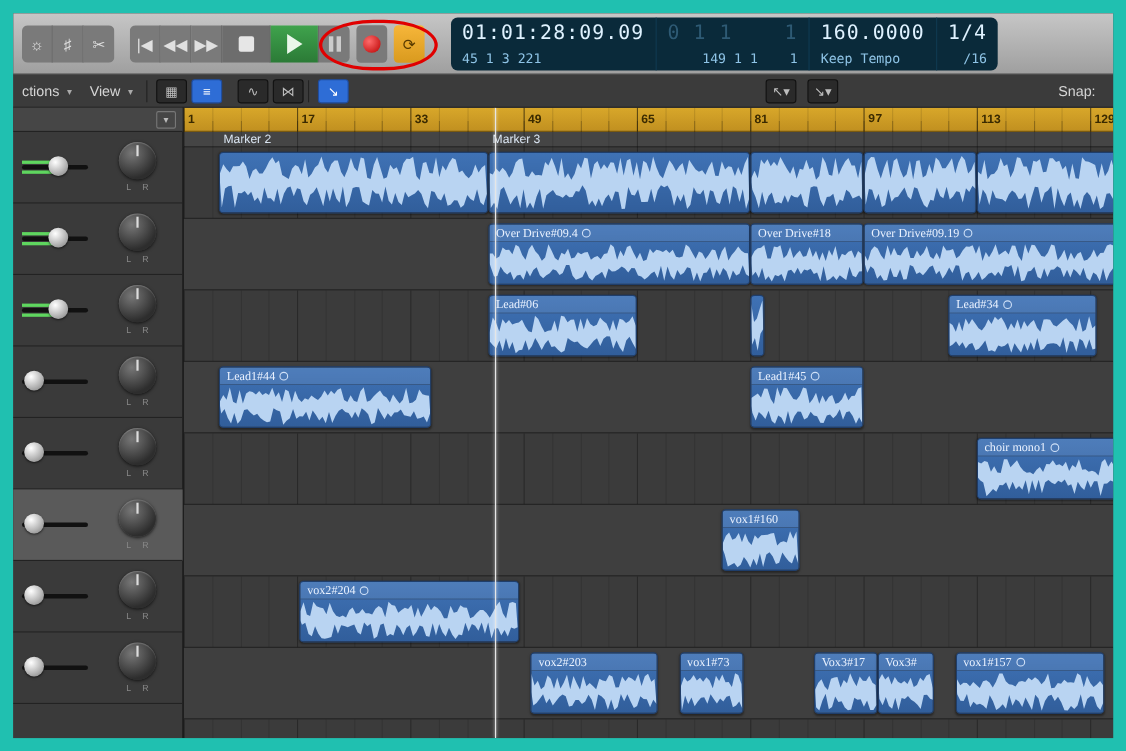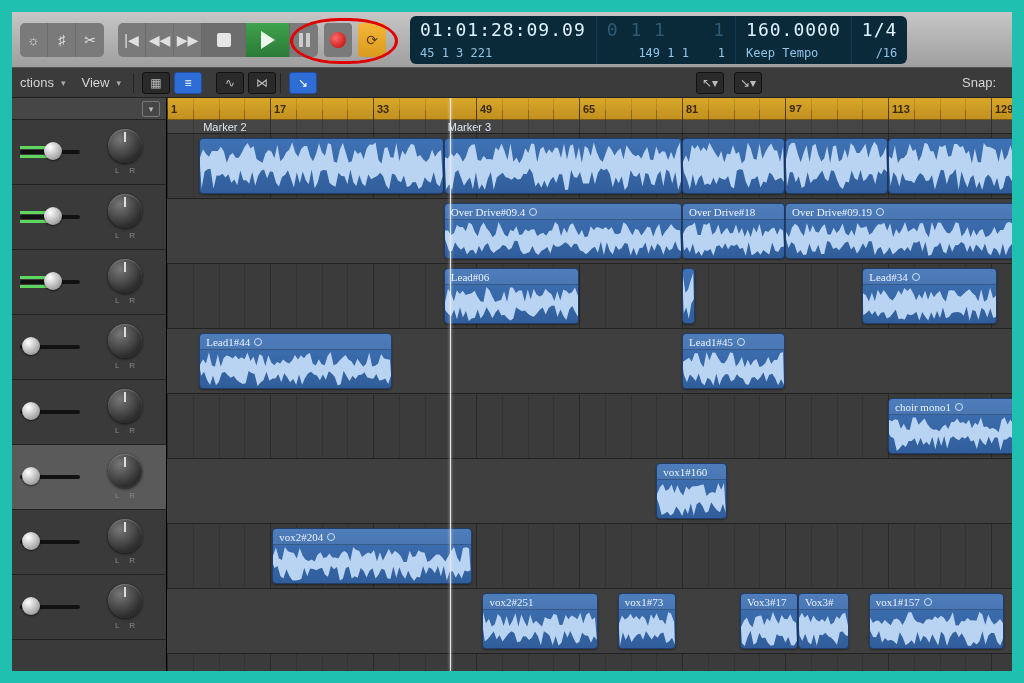--- a/index.html
+++ b/index.html
@@ -516,21 +516,21 @@
               <div class="wave" style="top:16px">
                 <svg class="wavesvg" viewBox="0 0 199.5625 41" preserveAspectRatio="none">
                   <path d="M0 20.5 L0 11.672209201190203 L3 2.7728818951705207 L6 14.604783703364614 L9 16.247927443350882 L12 2.1929040970473785 L15 6.675886701762417 L18 7.7443735408560315 L21 8.532119707026778 L24 14.491777981231401 L27 3.1032842755779377 L30 11.635216296635386 L33 16.04319958800641 L36 17.174523689631496 L39 15.665669260700387 L42 17.715228198672463 L45 10.500344930189973 L48 7.906027466239413 L51 14.00656282902266 L54 13.271012130922408 L57 9.28718036163882 L60 13.410368963149462 L63 13.433932936598762 L66 14.648364385442893 L69 9.03076379034104 L72 6.444554360265506 L75 8.499180819409474 L78 17.436514534218357 L81 2.2068397802700837 L84 5.430036621652553 L87 6.207647745479516 L90 13.073378805218585 L93 10.350346303501945 L96 8.031701991302358 L99 9.413361638818952 L102 5.450813458457315 L105 17.634401235980775 L108 7.763123369192034 L111 16.819037079423207 L114 10.914614785992217 L117 4.080809109636071 L120 10.591813687342642 L123 6.370821927214465 L126 8.44875898374914 L129 11.981074616617073 L132 18.333972533760587 L135 18.28456420233463 L138 6.096415655756466 L141 13.054375600823986 L144 12.049232776379034 L147 5.59853170061799 L150 7.749441062027925 L153 8.079083314259558 L156 18.461674067292286 L159 16.831199130235753 L162 13.1483781185626 L165 10.287509040970473 L168 10.328302586404211 L171 13.323460975051496 L174 17.88245639734493 L177 12.15539734493019 L180 6.070571297779811 L183 2.0806585030899534 L186 13.3895921263447 L189 18.6124328221561 L192 3.353366445410849 L195 2.5620730144197736 L198 3.5616415655756484 L199.5625 27.168266651407645 L196.5625 28.70448569466697 L193.5625 27.529580910963606 L190.5625 36.25559899290455 L187.5625 29.954389791714352 L184.5625 35.345978942549785 L181.5625 28.24815541313802 L178.5625 28.472899977111467 L175.5625 38.27019203479057 L172.5625 22.544406958113985 L169.5625 33.58830922407874 L166.5625 22.652345159075303 L163.5625 30.58073540856031 L160.5625 25.845390249485007 L157.5625 24.090761043717098 L154.5625 31.507331654840925 L151.5625 22.712902037079424 L148.5625 35.13010254062715 L145.5625 34.26330304417487 L142.5625 38.69206317235066 L139.5625 34.644887388418404 L136.5625 27.825777523460744 L133.5625 36.344027237354084 L130.5625 32.01205676356145 L127.5625 24.085186770428017 L124.5625 35.32672236209659 L121.5625 23.32759235523003 L118.5625 36.63464957656214 L115.5625 35.91987571526665 L112.5625 26.757544060425726 L109.5625 25.57047722590982 L106.5625 32.062731975280386 L103.5625 36.160076218814375 L100.5625 25.209923094529643 L97.5625 27.764713893339437 L94.5625 35.1610144197757 L91.5625 28.178730373083084 L88.5625 24.716346532387274 L85.5625 35.35890112153811 L82.5625 33.735013962005034 L79.5625 36.10534699015793 L76.5625 23.46061478599222 L73.5625 24.742444266422524 L70.5625 36.346814373998626 L67.5625 38.40498809796292 L64.5625 23.777841611352713 L61.5625 26.271822156099795 L58.5625 22.499306019684138 L55.5625 34.299282444495304 L52.5625 32.15445410849165 L49.5625 24.63906683451591 L46.5625 25.662452735179677 L43.5625 27.161172121766995 L40.5625 26.017685969329364 L37.5625 25.29277706569009 L34.5625 33.64177157244221 L31.5625 24.514912565804533 L28.5625 36.761844357976656 L25.5625 37.83286495765621 L22.5625 38.39409292744335 L19.5625 38.03607255664912 L16.5625 33.511536278324556 L13.5625 26.194795834287024 L10.5625 36.027560540169375 L7.5625 33.73577409018082 L4.5625 22.75318883039597 L1.5625 24.88636186770428 Z"></path>
                 </svg>
               </div>
             </div>
           </div>
           <div class="lane" style="top: 491px; position: absolute; left: 0px; right: 0px;">
             <div class="region" style="left: 315.438px; width: 115.875px;">
               <div class="hdr">
-                <span>vox2#251</span>
+                <span>vox2#203</span>
               </div>
               <div class="wave" style="top:16px">
                 <svg class="wavesvg" viewBox="0 0 115.875 41" preserveAspectRatio="none">
                   <path d="M0 20.5 L0 2.3679869535362776 L3 14.270834058136874 L6 9.571468299382007 L9 17.884483405813686 L12 15.29523346303502 L15 4.337479056992446 L18 7.57182444495308 L21 17.315907530327305 L24 6.347004577706569 L27 17.22013138017853 L30 11.588341725795377 L33 3.6285328450446315 L36 17.81480498970016 L39 4.91923048752575 L42 12.021108033875027 L45 18.076035706111238 L48 4.812559166857405 L51 14.915422751201646 L54 11.724151293202105 L57 14.734512245365073 L60 17.93439848935683 L63 7.511774319066149 L66 9.400186083772029 L69 9.949758754863813 L72 3.9916207370107593 L75 5.281051499198902 L78 16.205867017624172 L81 15.916258182650491 L84 5.275730601968414 L87 10.039453879606315 L90 5.936028610666053 L93 7.4666733806362995 L96 10.1111593041886 L99 2.846614328221559 L102 14.655205539024948 L105 5.098113984893569 L108 2.6710247196154704 L111 10.426612497138931 L114 7.855605630579079 L115.875 32.44887708857862 L112.875 28.207108491645684 L109.875 35.4635454337377 L106.875 27.700863126573587 L103.875 27.585070267795835 L100.875 24.65274914168002 L97.875 34.40240650034333 L94.875 36.21936621652552 L91.875 29.87254932478828 L88.875 22.73621263447013 L85.875 29.725084458686197 L82.875 22.63536896314946 L79.875 35.41945799954223 L76.875 38.28438109407187 L73.875 27.918006408789196 L70.875 38.06191691462577 L67.875 27.880000000000003 L64.875 24.854436484321354 L61.875 23.013659418631267 L58.875 38.131848706797896 L55.875 28.270199130235753 L52.875 23.181140993362327 L49.875 29.801097276264592 L46.875 32.445076447699705 L43.875 28.546885786221104 L40.875 28.334810025177386 L37.875 34.01018036163882 L34.875 34.752825589379725 L31.875 24.81820370794232 L28.875 22.931818951705196 L25.875 25.52208239871824 L22.875 29.747128175783935 L19.875 33.94886335545891 L16.875 26.95036324101625 L13.875 31.579797207598993 L10.875 22.876582970931562 L7.875 27.13912840466926 L4.875 31.30944495307851 L1.875 33.76187182421607 Z"></path>
                 </svg>
               </div>
             </div>
             <div class="region" style="left: 450.625px; width: 57.9375px;">
               <div class="hdr">
                 <span>vox1#73</span>

